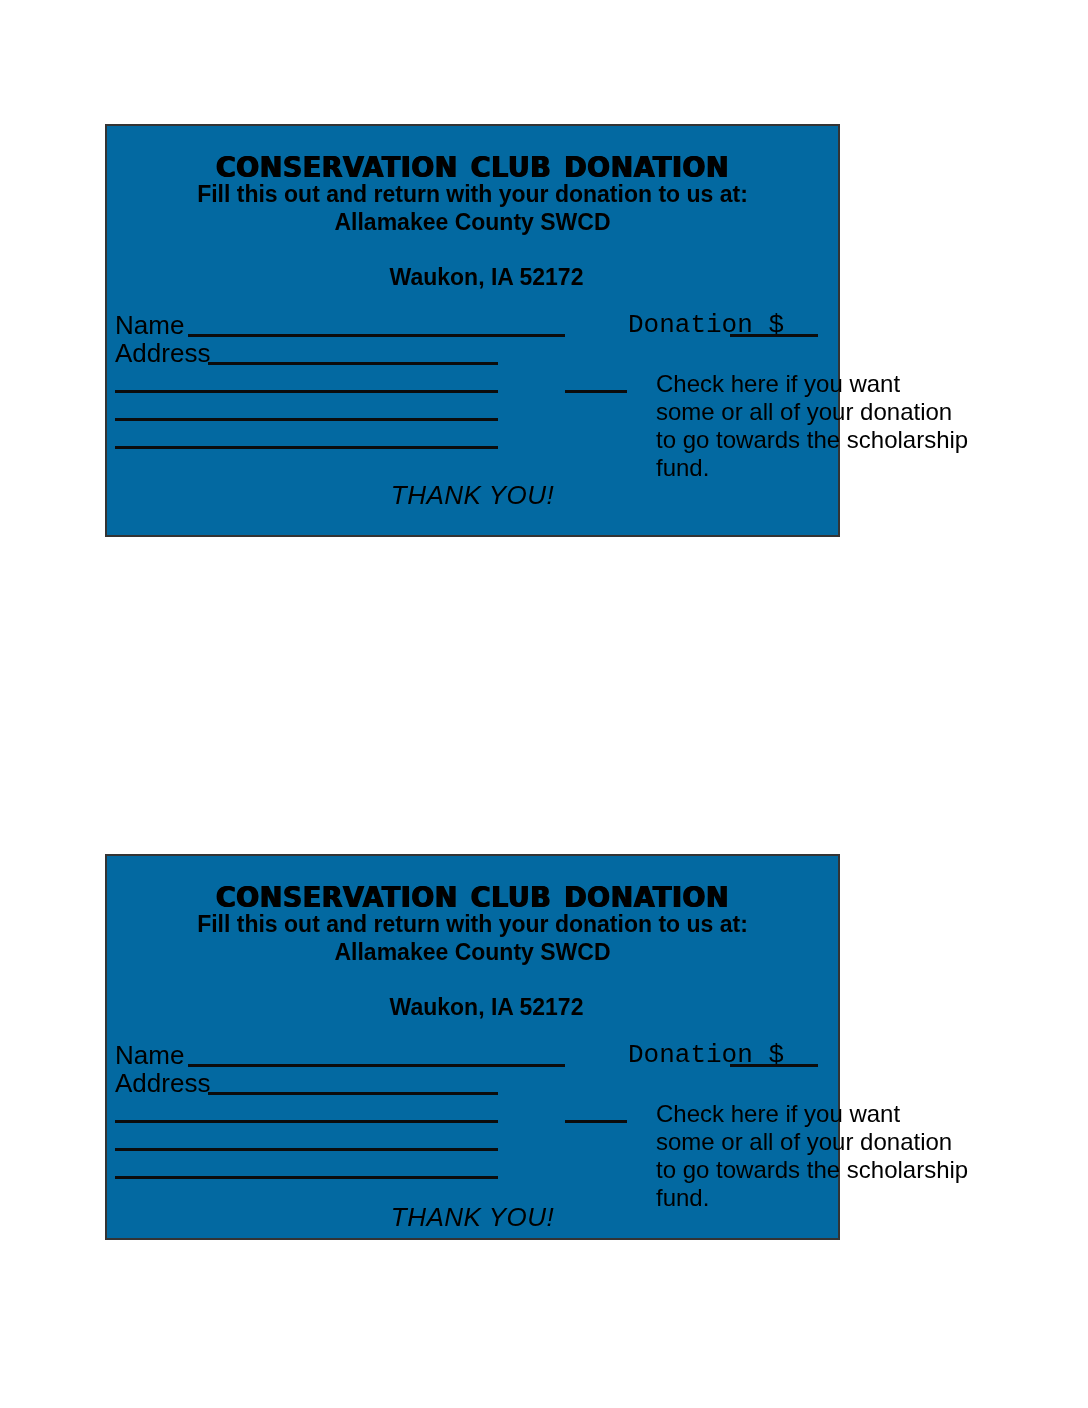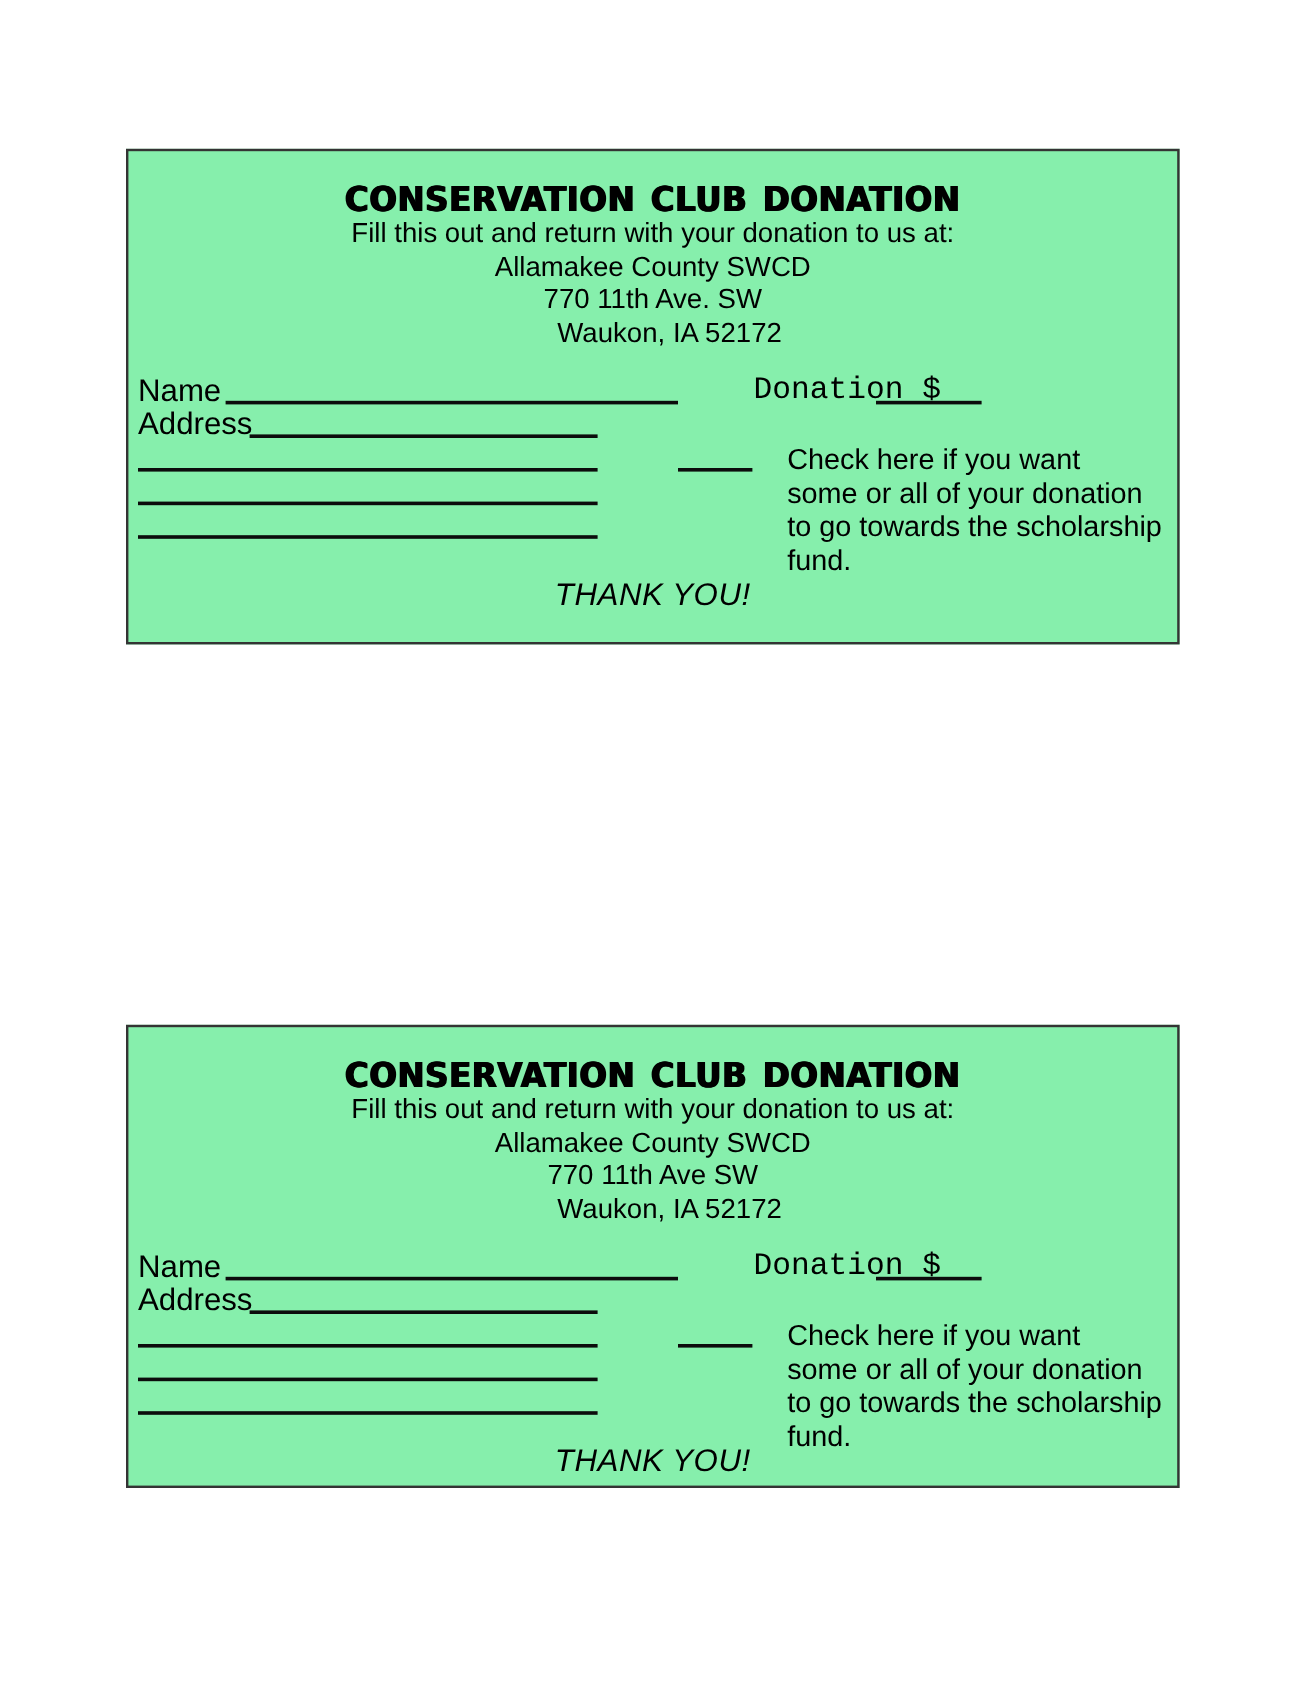--- a/index.html
+++ b/index.html
@@ -11,24 +11,24 @@
     position: relative;
     width: 1088px;
     height: 1408px;
     font-family: "Liberation Sans", sans-serif;
     color: #000000;
     overflow: hidden;
   }
   .form-card {
     position: absolute;
     left: 105px;
-    width: 878px;
+    width: 735px;
     box-sizing: border-box;
     border: 2px solid #343434;
-    background: #86efac;
+    background: #0369a1;
   }
   .form-1 { top: 124px; height: 413px; }
   .form-2 { top: 854px; height: 386px; }
 
   .card-title {
     position: absolute;
     top: 27px;
     left: 0;
     right: 0;
     margin: 0;
@@ -44,20 +44,21 @@
     transform: scaleY(1.06);
   }
   .sub {
     position: absolute;
     left: 0;
     right: 0;
     text-align: center;
     font-size: 23px;
     line-height: 27px;
     white-space: nowrap;
+    font-weight: bold;
   }
   .sub.intro  { top: 55px; }
   .sub.org    { top: 83px; }
   .sub.street { top: 110px; }
   .sub.city   { top: 138px; padding-left: 28px; }
 
   .label {
     position: absolute;
     font-size: 26px;
     line-height: 28px;
@@ -103,21 +104,20 @@
   .form-1 .thanks { top: 356px; }
   .form-2 .thanks { top: 348px; }
 </style>
 </head>
 <body>
 
 <section class="form-card form-1">
   <h1 class="card-title">CONSERVATION CLUB DONATION</h1>
   <div class="sub intro">Fill this out and return with your donation to us at:</div>
   <div class="sub org">Allamakee County SWCD</div>
-  <div class="sub street">770 11th Ave. SW</div>
   <div class="sub city">Waukon, IA 52172</div>
 
   <div class="label name-label">Name</div>
   <div class="hline name-line"></div>
 
   <div class="label donation-label">
     <span>Donation</span>
     <span>$</span>
   </div>
   <div class="hline donation-line"></div>
@@ -136,21 +136,20 @@
     <div class="check-row">fund.</div>
   </div>
 
   <div class="thanks">THANK YOU!</div>
 </section>
 
 <section class="form-card form-2">
   <h1 class="card-title">CONSERVATION CLUB DONATION</h1>
   <div class="sub intro">Fill this out and return with your donation to us at:</div>
   <div class="sub org">Allamakee County SWCD</div>
-  <div class="sub street">770 11th Ave SW</div>
   <div class="sub city">Waukon, IA 52172</div>
 
   <div class="label name-label">Name</div>
   <div class="hline name-line"></div>
 
   <div class="label donation-label">
     <span>Donation</span>
     <span>$</span>
   </div>
   <div class="hline donation-line"></div>

